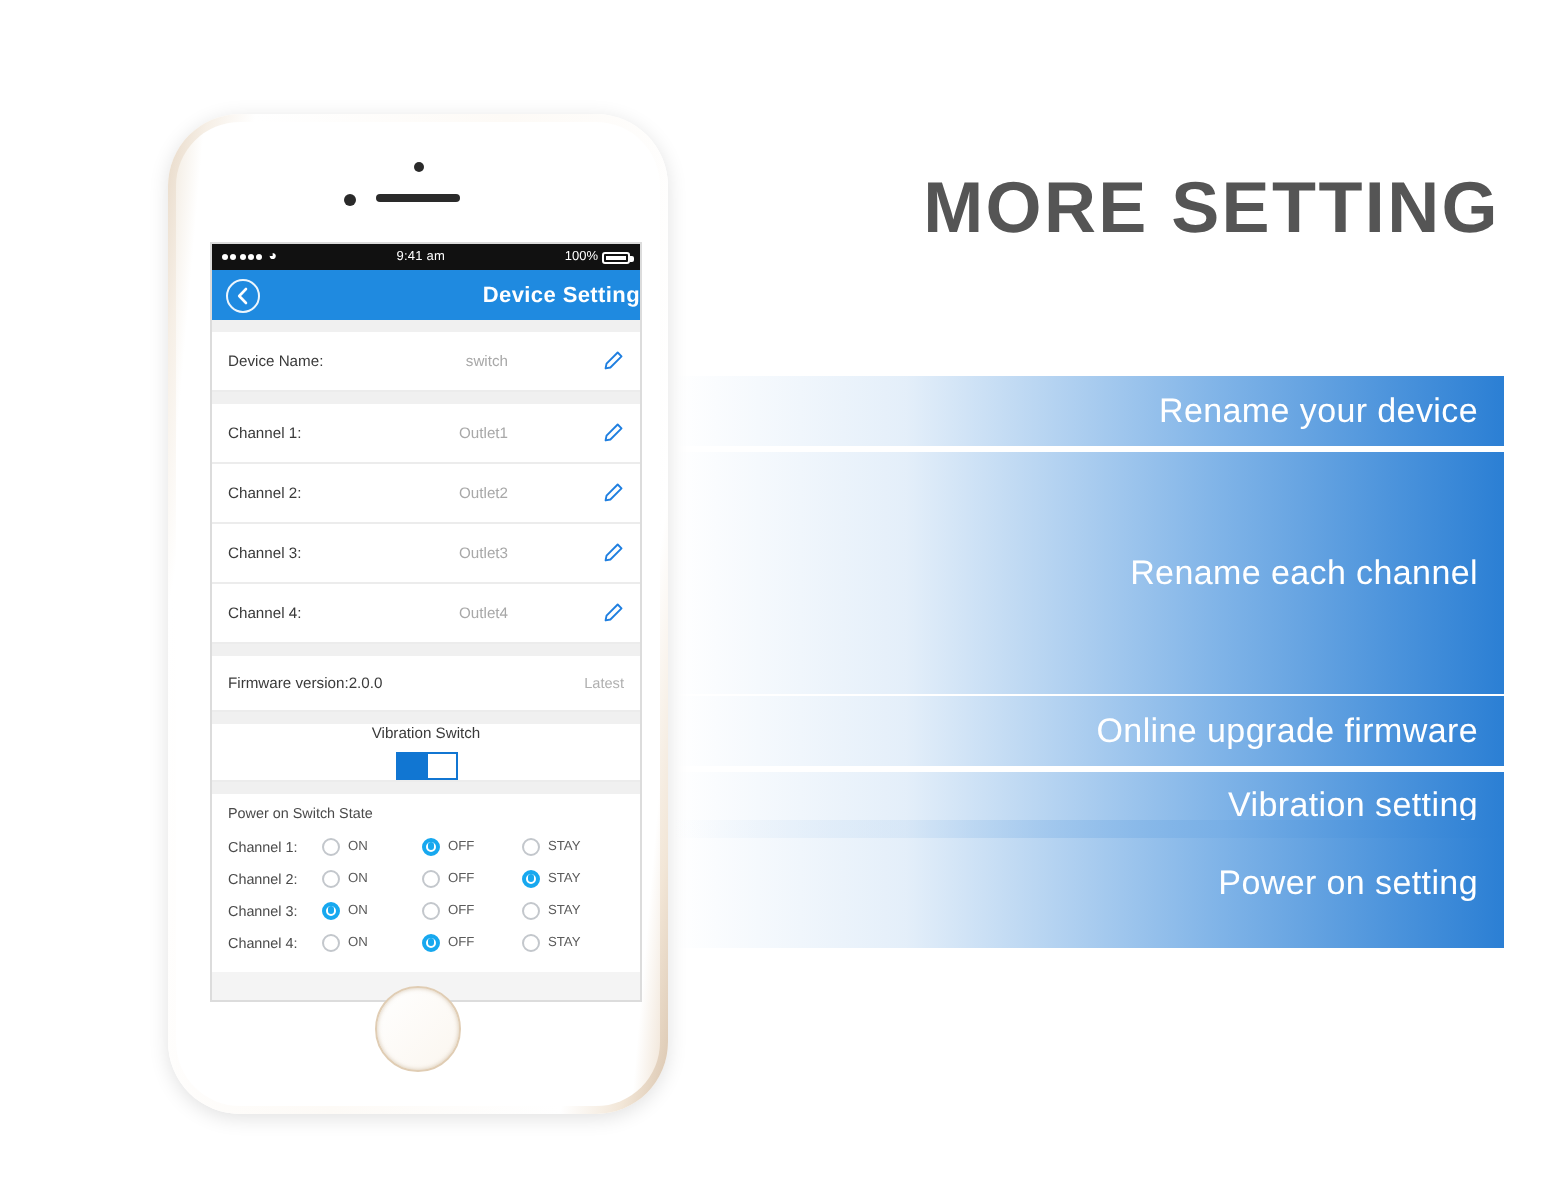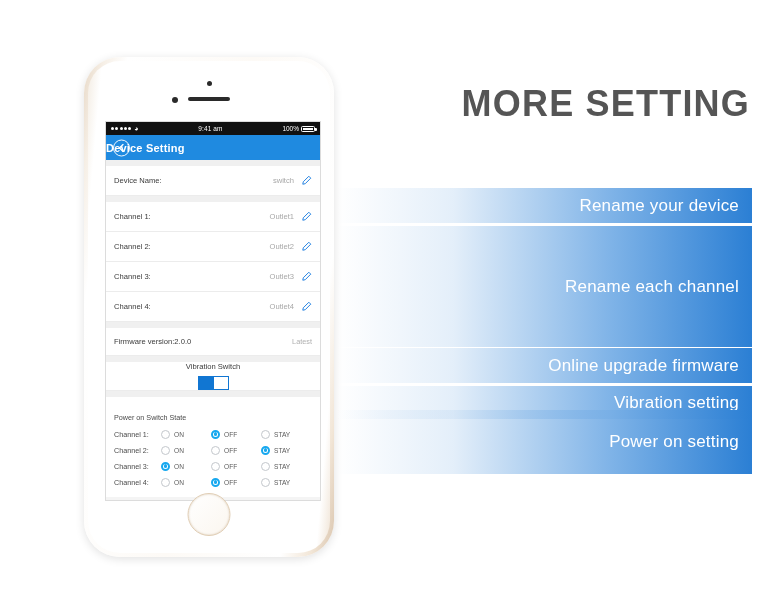--- a/index.html
+++ b/index.html
@@ -122,39 +122,40 @@
     position: relative;
     color: #fff;
   }
   .nav-back {
     position:absolute; left:7px; top:50%; transform:translateY(-50%);
     width:15px;height:15px;border-radius:50%;border:1.2px solid rgba(255,255,255,.92);
     display:flex;align-items:center;justify-content:center;
   }
   .nav-back svg{display:block;}
   .nav-title {
-    width:100%; text-align:left; font-size:11px; font-weight:bold;
+    width:100%; text-align:right; font-size:11px; font-weight:bold;
     letter-spacing:.2px;
   }
 
   .screen-body{
     height: calc(100% - 38px);
     background:#f2f2f2;
     overflow:hidden;
   }
   .gap-strip{height:6px;background:#f0f0f0;}
 
   .setting-row{
     height:30px;
     background:#ffffff;
     display:flex;
     align-items:center;
     padding:0 8px;
     box-sizing:border-box;
     border-bottom:1px solid #ececec;
+    gap:40px;
   }
   .setting-row .label{
     font-size:7.6px;color:#3a3a3a;flex:1;
   }
   .setting-row .value{
     font-size:7.6px;color:#a8a8a8;margin-right:7px;
   }
   .pencil{width:11px;height:11px;display:block;}
 
   .firmware-row{
@@ -168,21 +169,21 @@
     height:29px;background:#fff;display:flex;align-items:center;
     padding:0 8px;box-sizing:border-box;border-bottom:1px solid #ececec;flex-direction:column;
   }
   .vibration-row .label{font-size:7.6px;color:#3a3a3a;flex:1;}
   .toggle{
     width:31px;height:14px;border:1.3px solid #1176d2;background:#ffffff;
     display:flex;box-sizing:border-box;
   }
   .toggle .fill{width:52%;height:100%;background:#1176d2;}
 
-  .power-block{background:#fff;padding:16px 8px 7px 8px;}
+  .power-block{background:#fff;padding:5px 8px 7px 8px;}
   .power-title{font-size:7.2px;color:#4a4a4a;margin-bottom:4px;}
   .ch-row{display:flex;align-items:center;height:16px;}
   .ch-name{font-size:7.2px;color:#4a4a4a;width:47px;}
   .opt{display:flex;align-items:center;width:50px;}
   .radio{
     width:9px;height:9px;border-radius:50%;border:1.2px solid #c3c7cc;
     background:#fff;box-sizing:border-box;display:flex;align-items:center;justify-content:center;
     margin-right:4px;flex:0 0 auto;
   }
   .radio.sel{border-color:#17a8ef;border-width:2px;}

